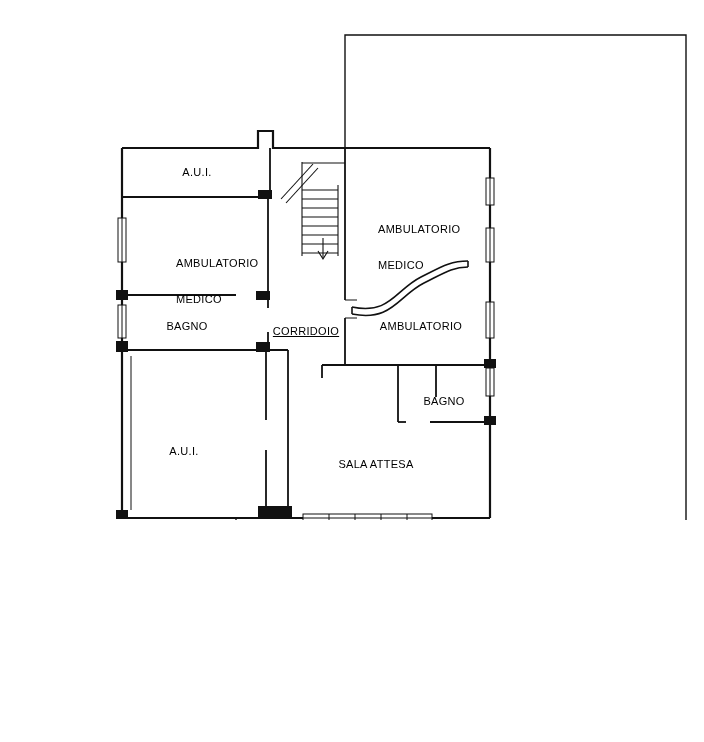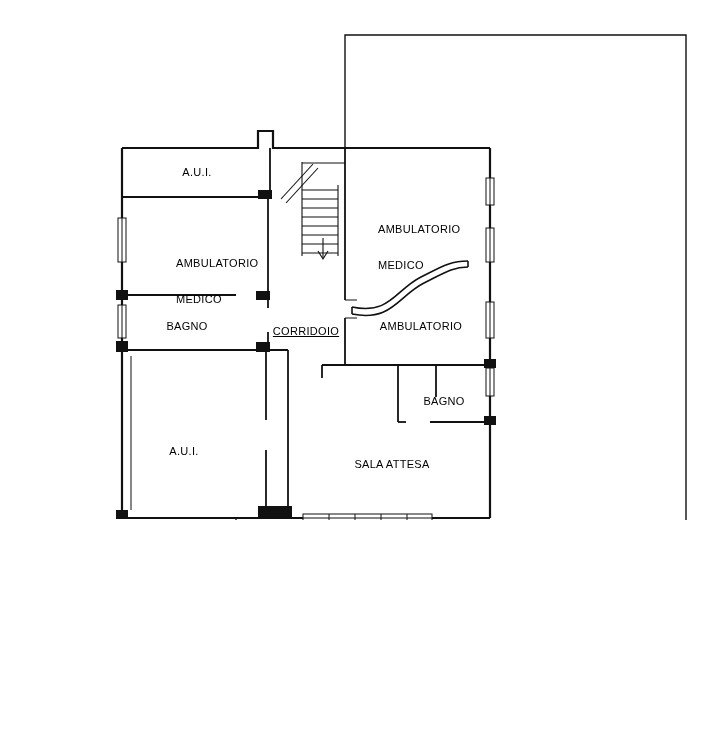--- a/index.html
+++ b/index.html
@@ -153,16 +153,16 @@
   <div class="room-label centered" style="left:187px; top:326px;">BAGNO</div>
 
   <div class="room-label centered" style="left:306px; top:331px;text-decoration:underline;">CORRIDOIO</div>
 
   <div class="room-label centered" style="left:421px; top:326px;">AMBULATORIO</div>
 
   <div class="room-label centered" style="left:444px; top:401px;">BAGNO</div>
 
   <div class="room-label centered" style="left:184px; top:451px;">A.U.I.</div>
 
-  <div class="room-label centered" style="left:392px; top:464px;">SALA ATTESA</div>
+  <div class="room-label centered" style="left:376px; top:464px;">SALA ATTESA</div>
 
 
 </div>
 
 </body></html>

